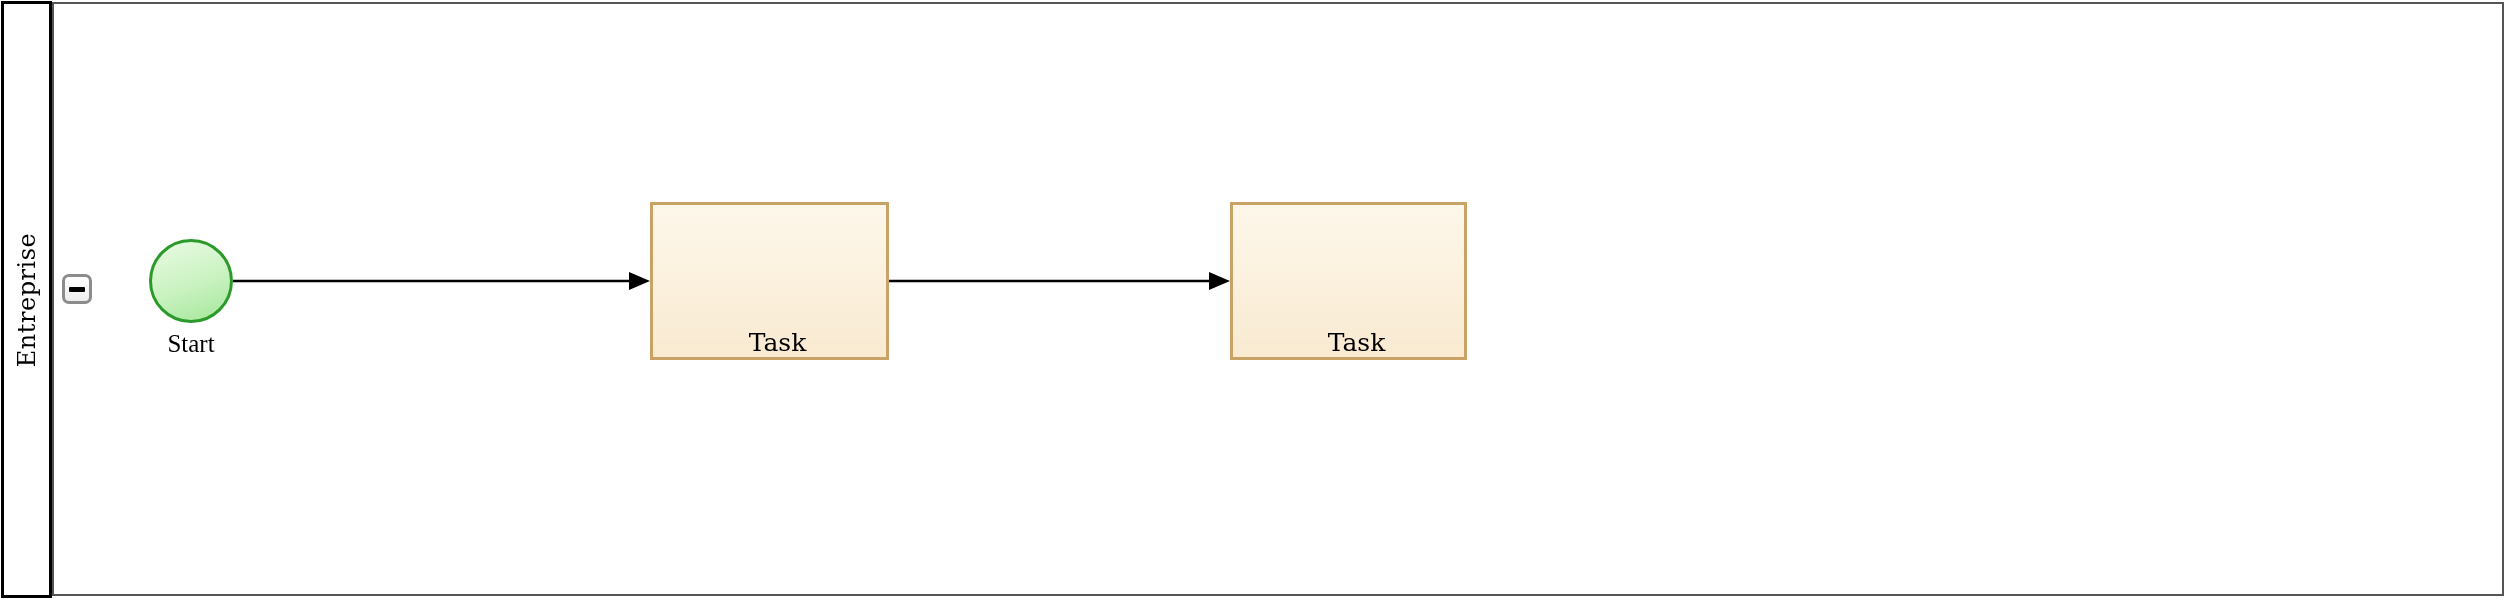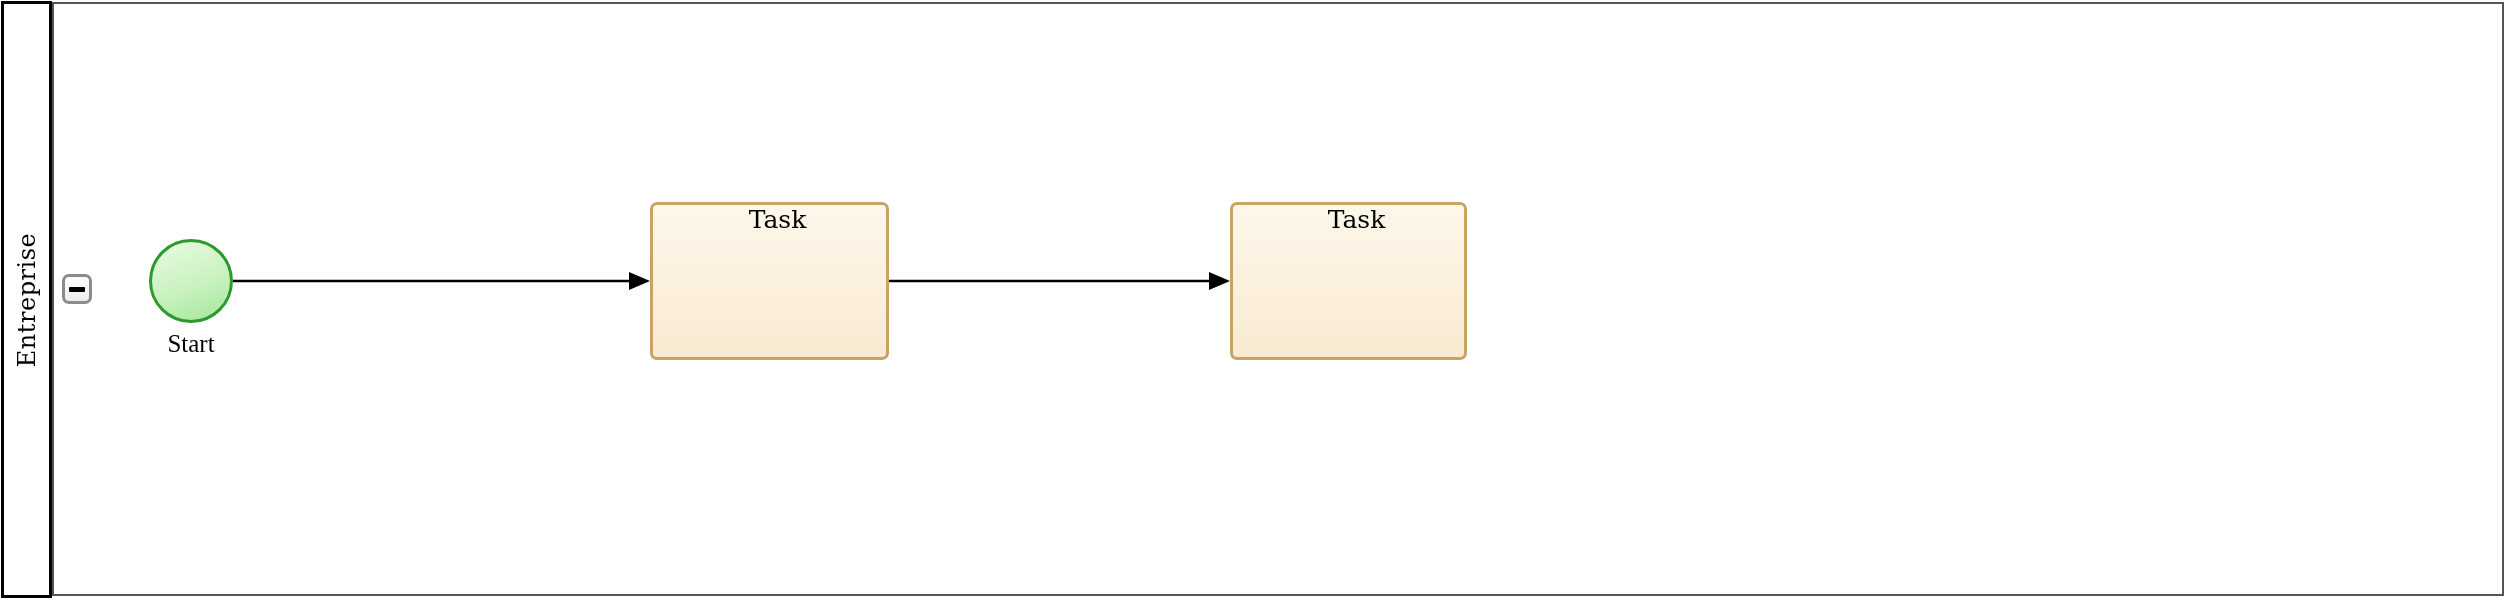--- a/index.html
+++ b/index.html
@@ -92,24 +92,24 @@
     color: #000000;
     font-family: Liberation Serif, serif;
   }
   
   .task {
     position: absolute;
     top: 202px;
     height: 158px;
     box-sizing: border-box;
     border: 3px solid #c9a265;
-    border-radius: 7px;
+    border-radius: 0;
     background: linear-gradient(#fdf7ea, #f9ead1);
     display: flex;
-    align-items: flex-start;
+    align-items: flex-end;
     justify-content: center;
     padding-left: 16px;
   }
   .task-label {
     font-size: 25px;
     color: #000000;
   }
   .task1 { left: 650px;  width: 239px; }
   .task2 { left: 1230px; width: 237px; }
   

